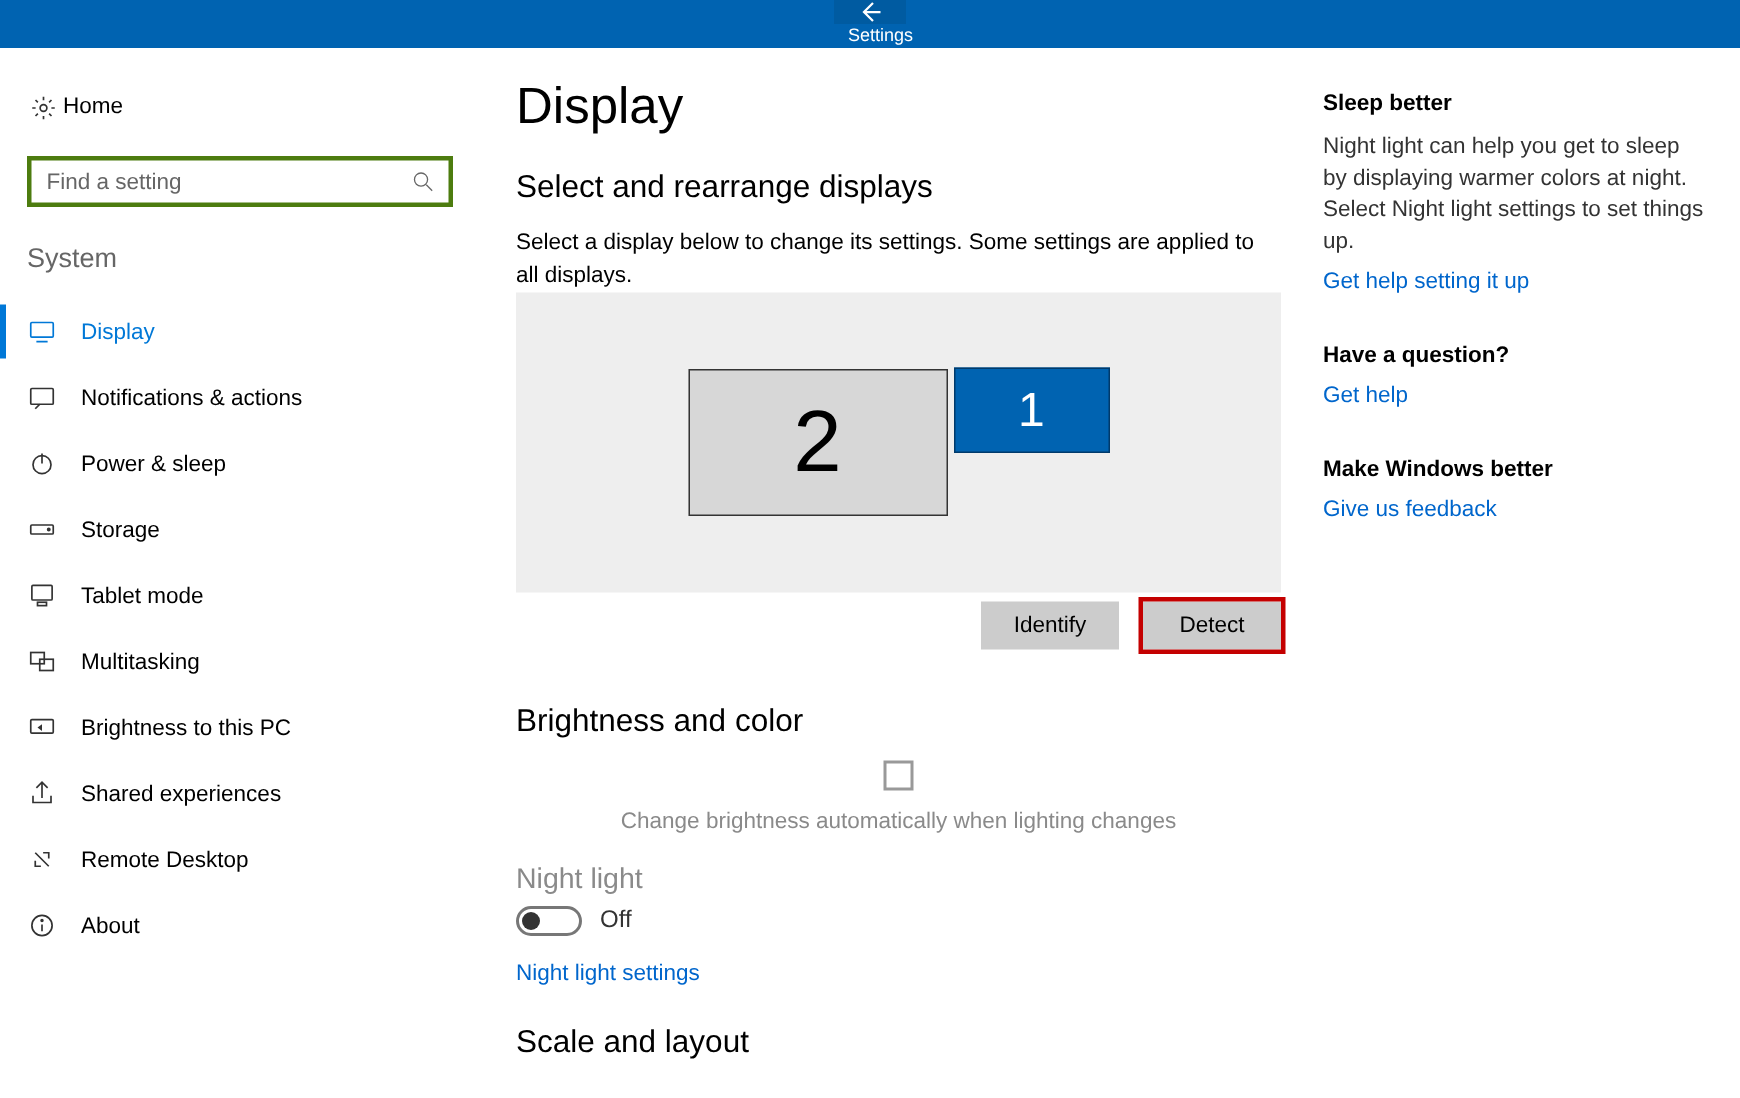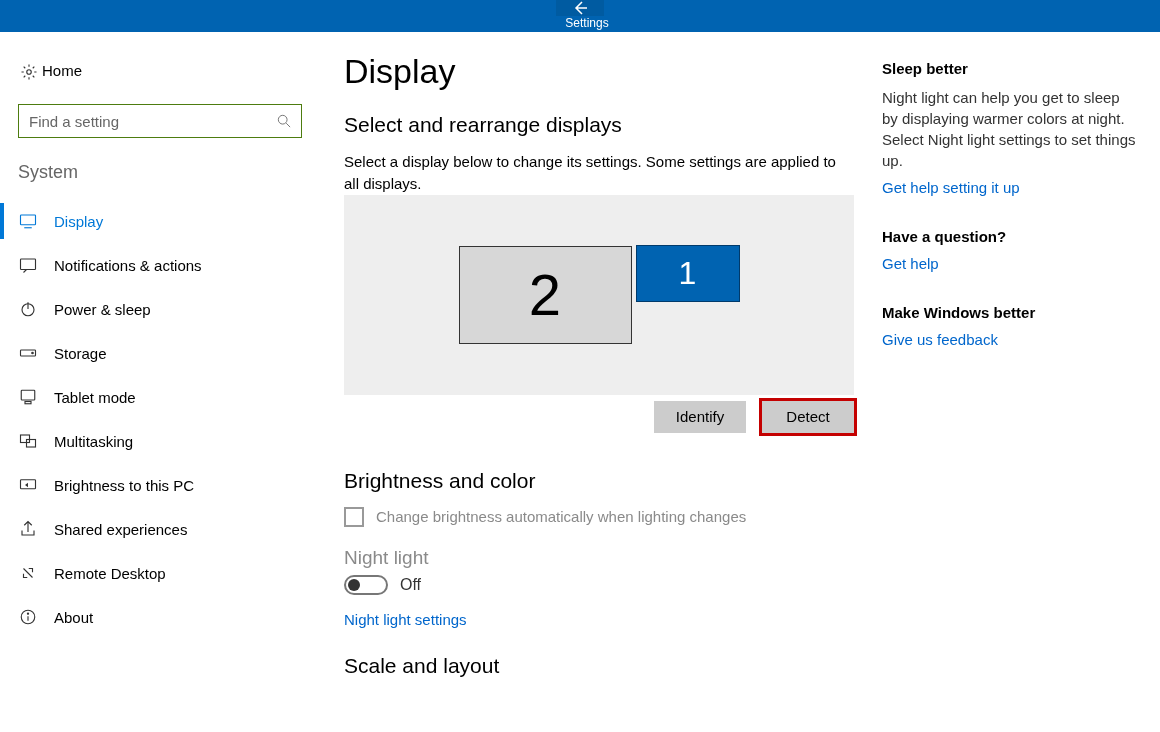--- a/index.html
+++ b/index.html
@@ -7,40 +7,40 @@
   .titlebar { height: 32px; background: #0063b1; color: #fff; display:flex; align-items:center;flex-direction:column; }
   .titlebar .back { width:48px; height:32px; background:#005ba1; display:flex; align-items:center; justify-content:center; }
   .titlebar .title { font-size:12px; padding-left:14px; flex:1; }
   .win-controls { display:flex; }
   .win-btn { width:46px; height:32px; display:flex; align-items:center; justify-content:center; }
   .body { display:flex; height: calc(732px - 32px); }
   .sidebar { width: 320px; padding: 20px 0 0 0; }
   .home-row { display:flex; align-items:flex-start; gap:3px; padding: 10px 0 10px 19px; margin-bottom:12px; }
   .home-row .icon { width:20px; height:20px; display:flex; align-items:center; justify-content:center; }
   .home-row .label { font-size:15px; }
-  .searchbox { margin: 0 18px 24px 18px; height:34px; border:1px solid #4d7c0f; display:flex; align-items:center; padding:0 10px; justify-content:space-between; color:#666; font-size:15px; }
+  .searchbox { margin: 0 18px 24px 18px; height:34px; border:3px solid #4d7c0f; display:flex; align-items:center; padding:0 10px; justify-content:space-between; color:#666; font-size:15px; }
   .section-label { font-size:18px; color:#666; padding-left:18px; margin-bottom:16px; }
   .nav-item { display:flex; align-items:center; gap:16px; height:44px; padding-left:18px; font-size:15px; cursor:default; position:relative; }
   .nav-item.active { color:#0078d7; }
   .nav-item.active::before { content:""; position:absolute; left:0; top:4px; bottom:4px; width:4px; background:#0078d7; }
   .nav-item .icon { width:20px; height:20px; display:flex; align-items:center; justify-content:center; color:#333; }
   .nav-item.active .icon { color:#0078d7; }
   .main { flex:1; padding: 20px 22px 0 24px; display:flex; gap:28px; overflow:hidden; }
   .content { width: 510px; }
   h1 { font-weight:400; font-size:34px; margin-bottom:22px; }
   h2 { font-weight:400; font-size:21px; margin: 12px 0 14px 0; }
   .desc { font-size:15px; line-height:1.45; }
   .display-canvas { background:#eeeeee; height:200px; display:flex; align-items:center; justify-content:center; gap:4px; }
   .monitor { border:1px solid #333; display:flex; align-items:center; justify-content:center; }
   .monitor.big { width:173px; height:98px; background:#d7d7d7; font-size:58px; font-weight:300; }
   .monitor.small { width:104px; height:57px; background:#0063b1; color:#fff; font-size:32px; font-weight:300; align-self:flex-start; margin-top:50px; border-color:#003a6b;}
   .btn-row { display:flex; justify-content:flex-end; gap:16px; margin-top:6px; }
   .btn { width:92px; height:32px; background:#ccc; border:none; font-size:15px; display:flex; align-items:center; justify-content:center; }
   .btn.highlight { outline:3px solid #c40000; outline-offset:0; }
-  .checkbox-row { display:flex; align-items:center; gap:12px; color:#8a8a8a; font-size:15px; margin:6px 0 20px 0; }
+  .checkbox-row { display:flex; align-items:center; gap:12px; color:#8a8a8a; font-size:15px; margin:6px 0 20px 0;flex-direction:column; }
   .checkbox { width:20px; height:20px; border:2px solid #999; }
   .subtle { color:#8a8a8a; font-size:19px; margin-bottom:6px; }
   .toggle-row { display:flex; align-items:center; gap:12px; margin-bottom:16px; }
   .toggle { width:44px; height:20px; border:2px solid #777; border-radius:12px; position:relative; }
   .toggle .knob { position:absolute; left:2px; top:2px; width:12px; height:12px; background:#333; border-radius:50%; }
   .link { color:#0066cc; font-size:15px; cursor:pointer; }
   .info { width:255px; padding-top:8px; font-size:15px; }
   .info h3 { font-weight:600; font-size:15px; margin-bottom:10px; }
   .info p { line-height:1.4; margin-bottom:8px; color:#333; }
   .info .link { display:block; margin-bottom:32px; }

